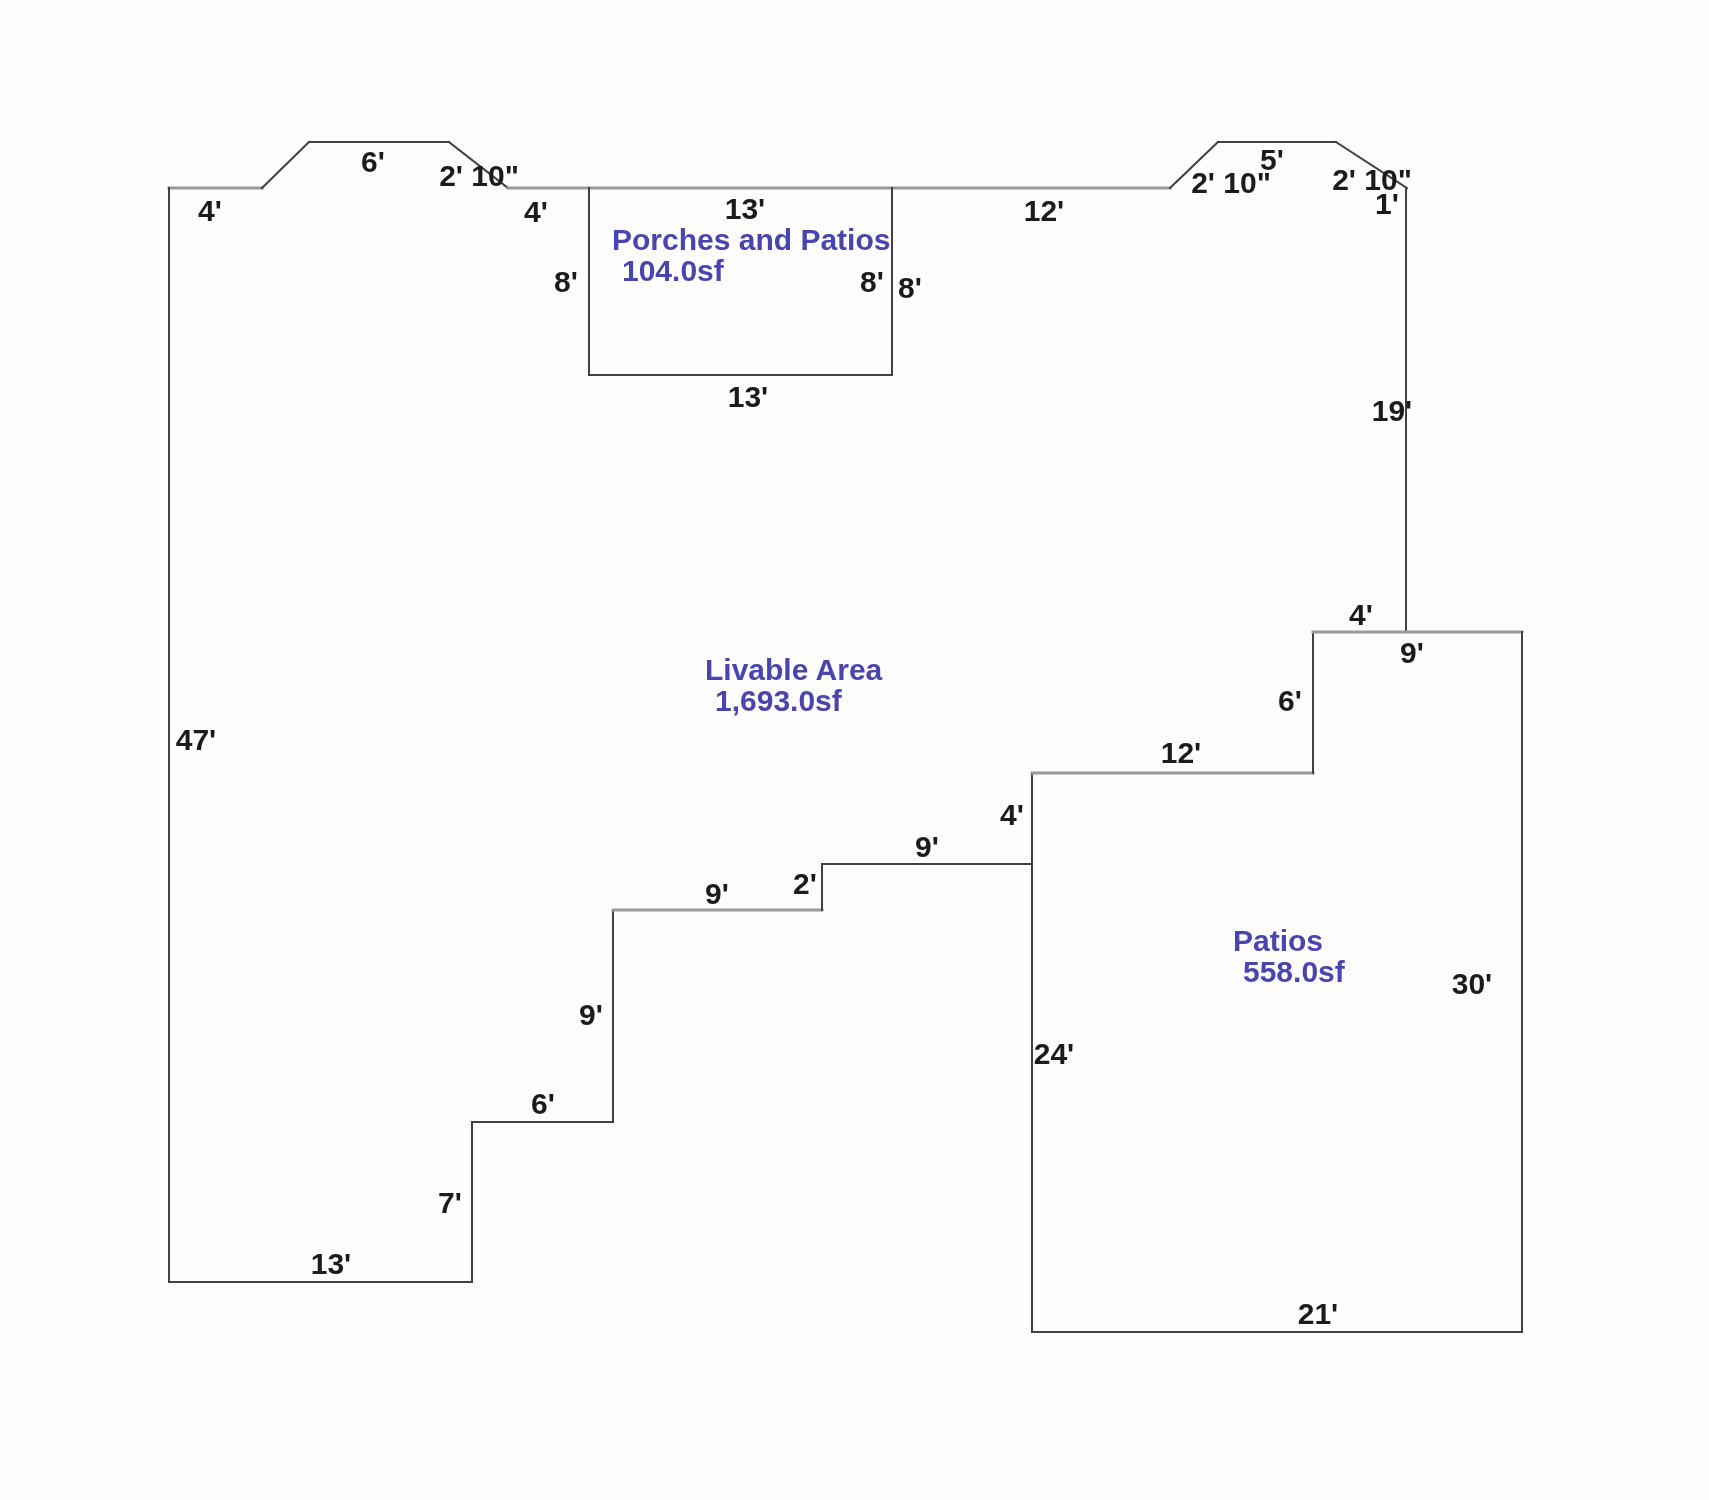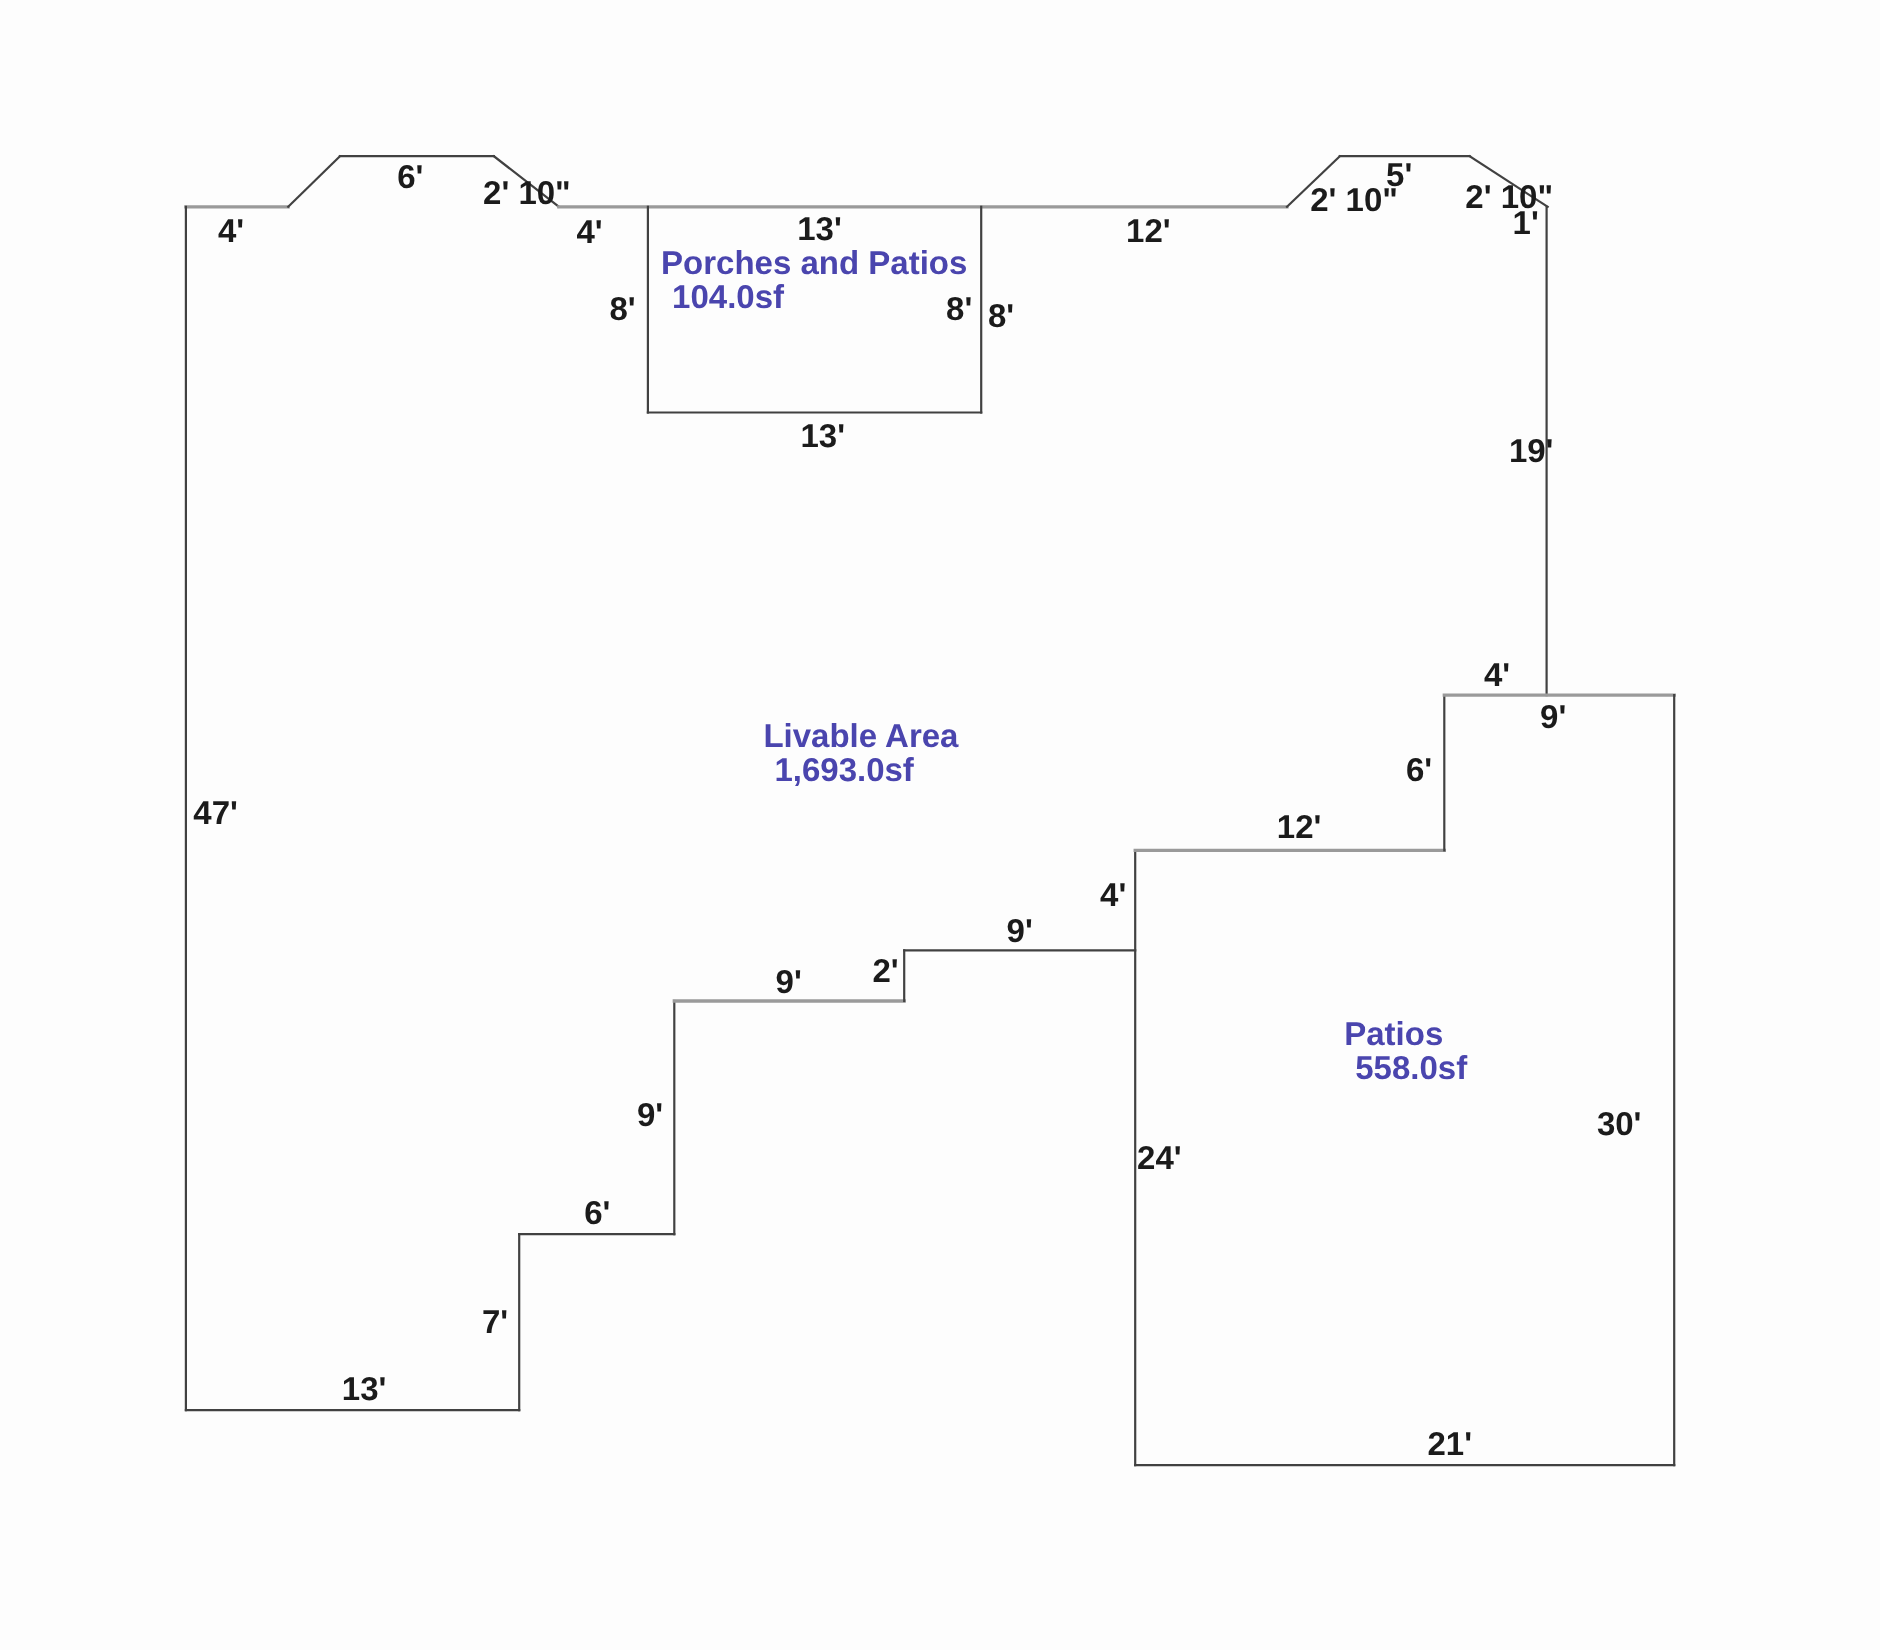--- a/index.html
+++ b/index.html
@@ -25,20 +25,21 @@
     color: #1b1b1b;
     white-space: nowrap;
     line-height: 1;
   }
   .area-label {
     position: absolute;
     font-size: 30px;
     font-weight: bold;
     line-height: 31px;
     white-space: nowrap;
+    margin-left: 11px;
   }
   .area-label .line2 { padding-left: 10px; }
   .watermark {
     position: absolute;
     font-size: 46px;
     font-weight: bold;
     letter-spacing: 1px;
     opacity: 0.88;
     white-space: nowrap;
   }
@@ -98,21 +99,21 @@
       <div class="dim-label" style="left: 1012px; top: 815px; color: rgb(27, 27, 27);">4'</div>
       <div class="dim-label" style="left: 927px; top: 847px; color: rgb(27, 27, 27);">9'</div>
       <div class="dim-label" style="left: 805px; top: 884px; color: rgb(27, 27, 27);">2'</div>
       <div class="dim-label" style="left: 717px; top: 894px; color: rgb(27, 27, 27);">9'</div>
       <div class="dim-label" style="left: 591px; top: 1015px; color: rgb(27, 27, 27);">9'</div>
       <div class="dim-label" style="left: 543px; top: 1104px; color: rgb(27, 27, 27);">6'</div>
       <div class="dim-label" style="left: 450px; top: 1203px; color: rgb(27, 27, 27);">7'</div>
       <div class="dim-label" style="left: 331px; top: 1264px; color: rgb(27, 27, 27);">13'</div>
       <div class="dim-label" style="left: 196px; top: 740px; color: rgb(27, 27, 27);">47'</div>
       <div class="dim-label" style="left: 1054px; top: 1054px; color: rgb(27, 27, 27);">24'</div>
-      <div class="dim-label" style="left: 1472px; top: 984px; color: rgb(27, 27, 27); margin-top: 39px;">30'</div>
+      <div class="dim-label" style="left: 1472px; top: 984px; color: rgb(27, 27, 27);">30'</div>
       <div class="dim-label" style="left: 1318px; top: 1314px; color: rgb(27, 27, 27);">21'</div>
     </div>
   <div id="areas-layer">
       <div class="area-label" style="left: 601px; top: 224px; color: rgb(74, 69, 174);">
         <div>Porches and Patios</div>
         <div class="line2">104.0sf</div>
       </div>
       <div class="area-label" style="left: 694px; top: 654px; color: rgb(74, 69, 174);">
         <div>Livable Area</div>
         <div class="line2">1,693.0sf</div>

